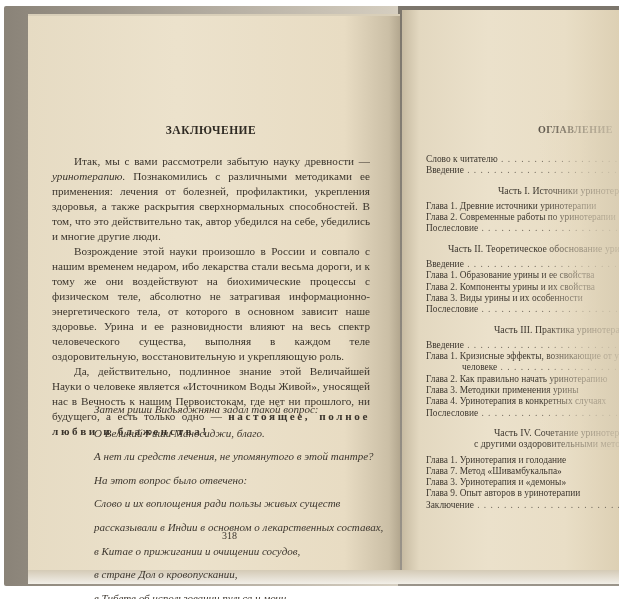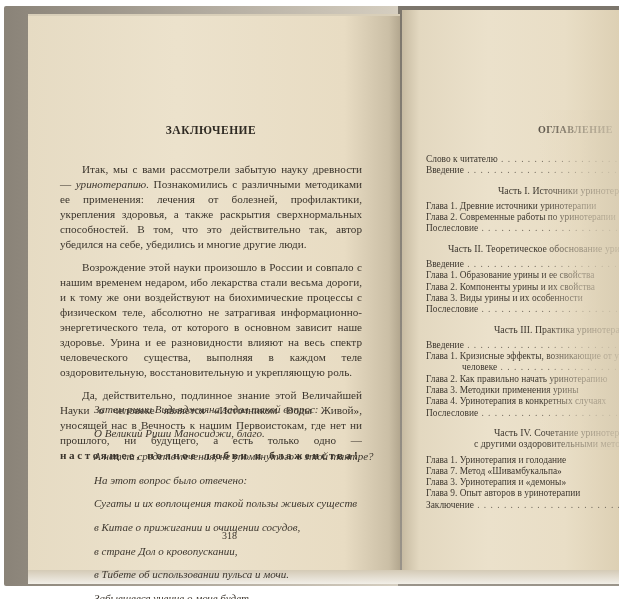--- a/index.html
+++ b/index.html
@@ -32,21 +32,21 @@
     position: absolute; left: 28px; top: 570px; width: 591px; height: 14px;
     background: linear-gradient(180deg, #d4cab6 0%, #f2efe8 100%);
   }
 
   
   .lp { position: absolute; left: 52px; width: 318px; font-size: 11.2px; line-height: 15px; }
   .heading {
     position: absolute; left: 52px; top: 124px; width: 318px; text-align: center;
     font-weight: bold; font-size: 11.5px; letter-spacing: 0.5px; color: #2f2a23;
   }
-  .para { text-align: justify; margin: 8px; text-indent: 22px; }
+  .para { text-align: justify; margin: 0; text-indent: 22px; }
   .spaced { letter-spacing: 2.6px; font-weight: bold; }
   .em { font-style: italic; }
   .poem { position: absolute; left: 86px; top: 394px; width: 290px; font-style: italic; font-size: 11px; line-height: 15.6px; color: #3c362e; white-space: nowrap; }
   .poem div { margin: 8px; }
   .page-num { position: absolute; left: 222px; top: 530px; font-size: 10px; color: #3a342c; }
 
   
   .toc { position: absolute; left: 426px; width: 200px; font-size: 9.4px; line-height: 11.3px; color: #3e3830; }
   .toc-title { position: absolute; left: 538px; top: 124px; font-weight: bold; font-size: 10px; letter-spacing: 0.5px; color: #5a5348; filter: blur(0.5px); }
   .toc-row { white-space: nowrap; overflow: hidden; position: relative; }
@@ -73,21 +73,22 @@
   <p class="para"><span>Итак, мы с вами рассмотрели забытую науку древности —</span> <span class="em">уринотерапию.</span><span> Познакомились с различными методиками ее применения: лечения от болезней, профилактики, укрепления здоровья, а также раскрытия сверхнормальных способностей. В том, что это действительно так, автор убедился на себе, убедились и многие другие люди.</span></p>
   <p class="para">Возрождение этой науки произошло в России и совпало с нашим временем недаром, ибо лекарства стали весьма дороги, и к тому же они воздействуют на биохимические процессы с физическом теле, абсолютно не затрагивая информационно-энергетического тела, от которого в основном зависит наше здоровье. Урина и ее разновидности влияют на весь спектр человеческого существа, выполняя в каждом теле оздоровительную, восстановительную и укрепляющую роль.</p>
   <p class="para"><span>Да, действительно, подлинное знание этой Величайшей Науки о человеке является «Источником Воды Живой», уносящей нас в Вечность к нашим Первоистокам, где нет ни прошлого, ни будущего, а есть только одно —</span> <span class="spaced">настоящее, полное любви и блаженства!</span></p>
 </div>
 
 <div class="poem">
   <div>Затем риши Видьяджняна задал такой вопрос:</div>
   <div>О Великий Риши Маносиджи, благо.</div>
   <div>А нет ли средств лечения, не упомянутого в этой тантре?</div>
   <div>На этот вопрос было отвечено:</div>
-  <div>Сугаты и их воплощения такой пользы живых существ</div>
+  <div>Слово и их воплощения ради пользы живых существ</div>
+  <div>рассказывали в Индии в основном о лекарственных составах,</div>
   <div>в Китае о прижигании и очищении сосудов,</div>
   <div>в стране Дол о кровопускании,</div>
   <div>в Тибете об использовании пульса и мочи.</div>
   <div>Забывшееся учение о моче будет</div>
   <div>возрождено и развито в России,</div>
   <div>воплощением Генеши.</div>
 </div>
 
 <div class="page-num">318</div>
 

